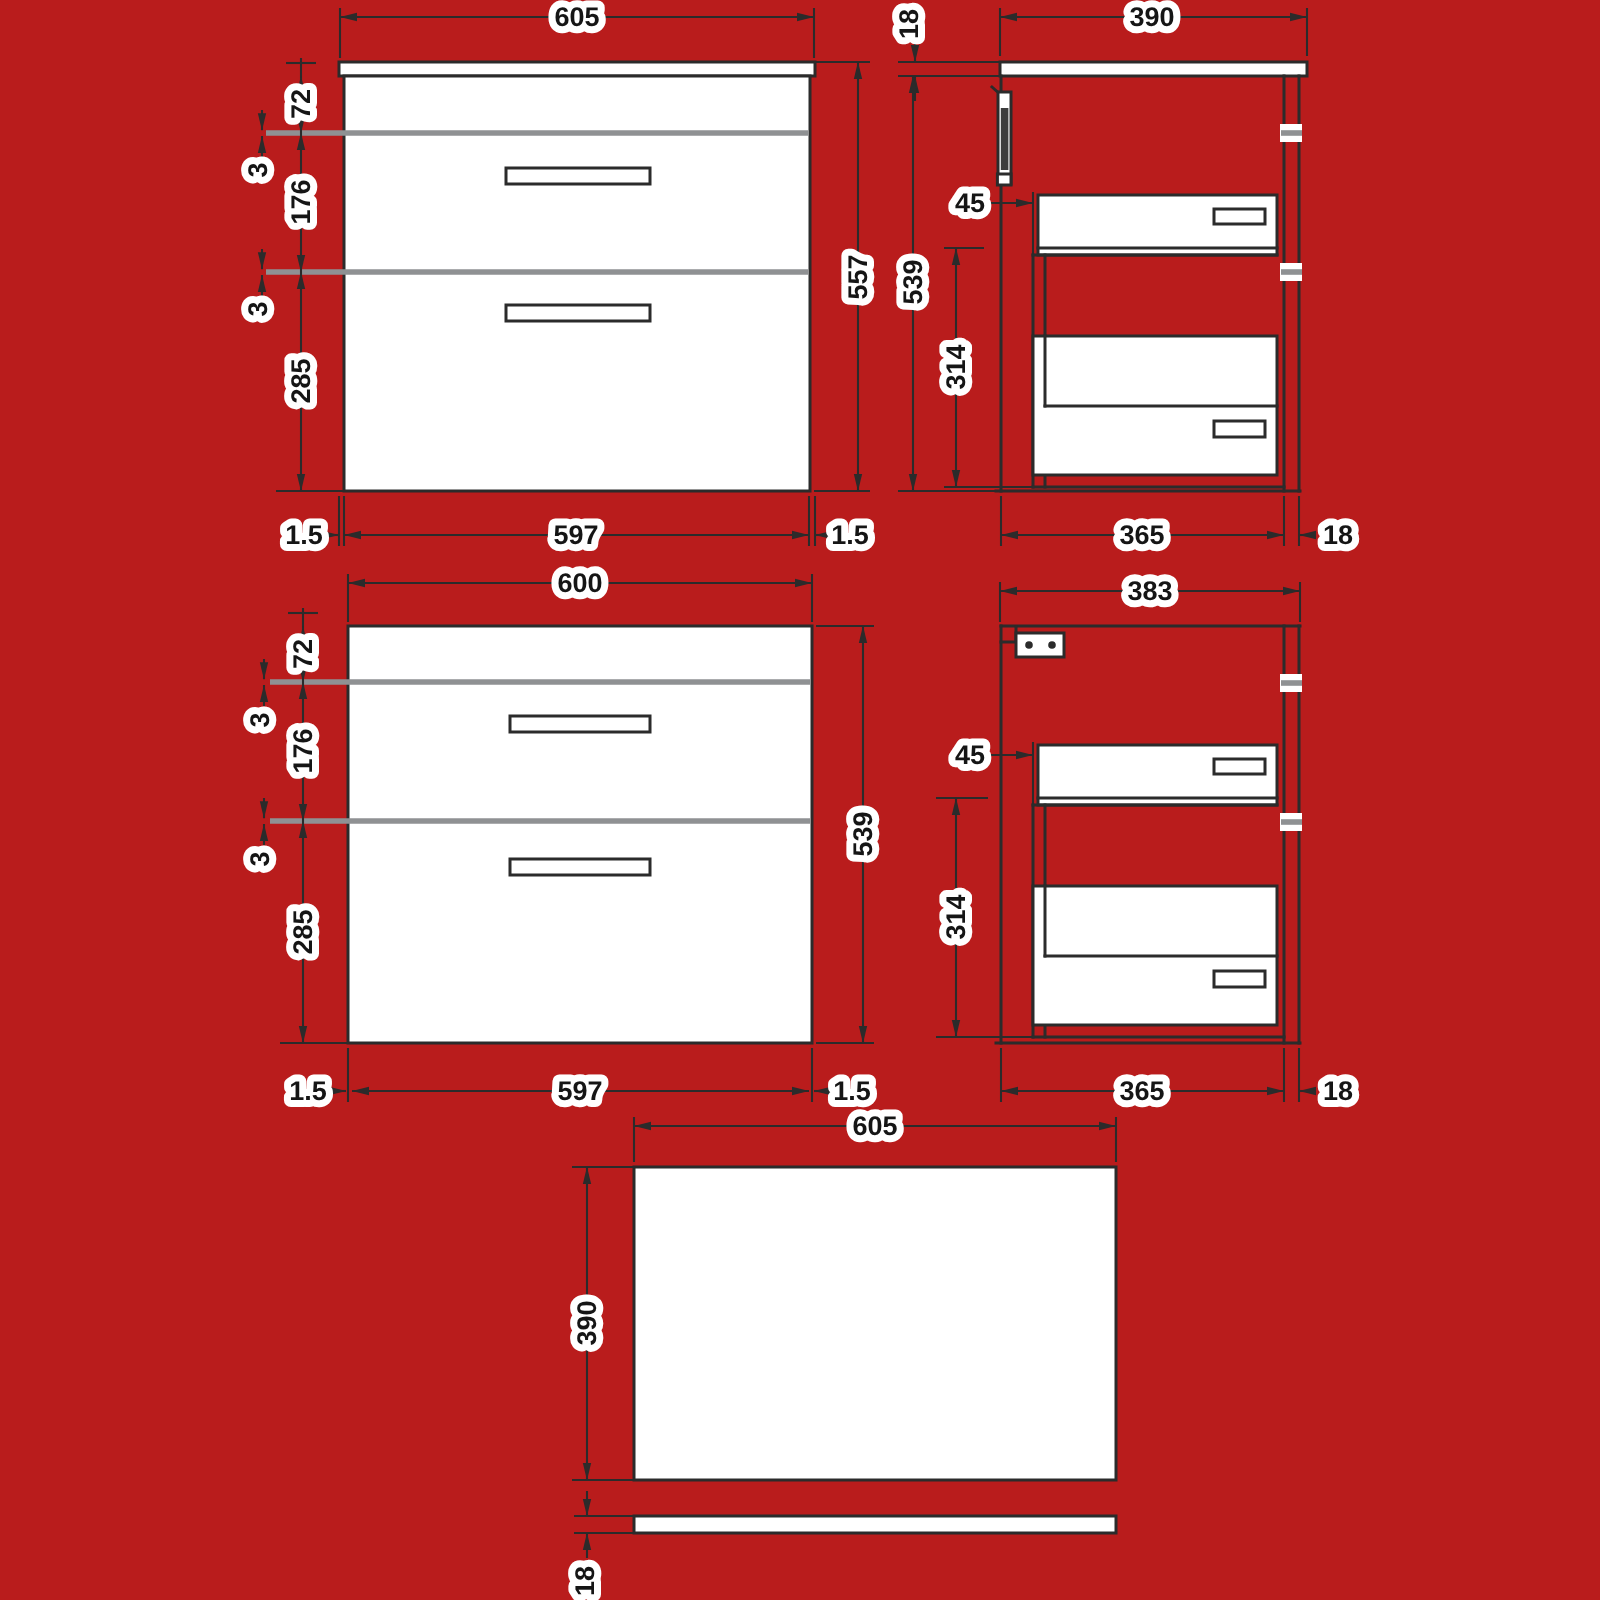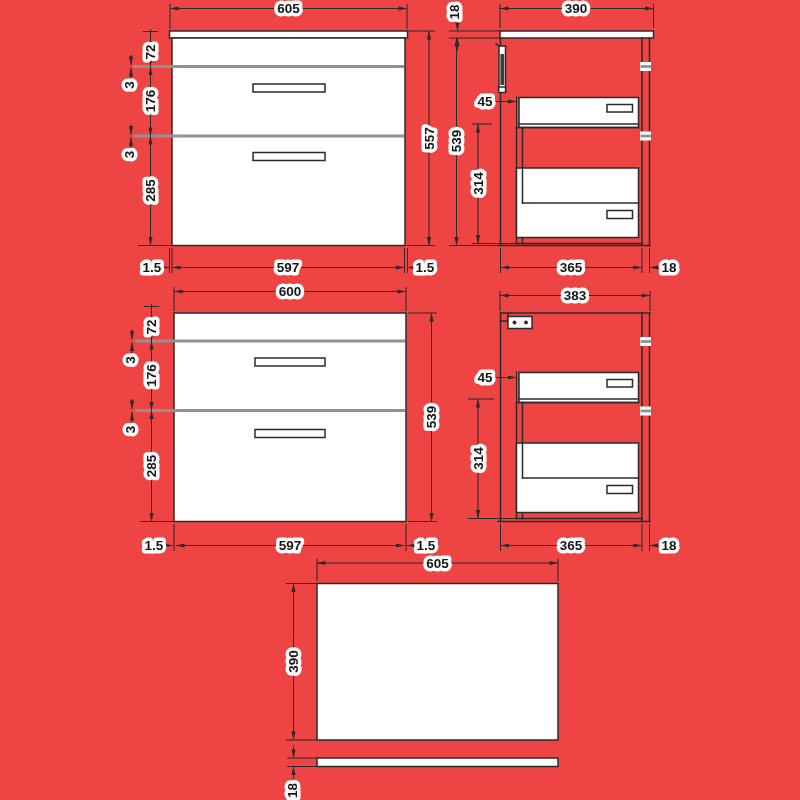--- a/index.html
+++ b/index.html
@@ -1,16 +1,16 @@
 <!DOCTYPE html>
 <html><head>
 <meta charset="utf-8">
 <style>
   html,body{margin:0;padding:0;background:#ffffff;}
-  #stage{width:800px;height:800px;background:#ef4444;position:relative;overflow:hidden;}
+  #stage{width:800px;height:800px;background:#b91c1c;position:relative;overflow:hidden;}
   svg{display:block;}
   .o  {stroke:#2b2b2b;stroke-width:1.5;fill:none;stroke-linecap:square;}
   .of {stroke:#2b2b2b;stroke-width:1.5;fill:#ffffff;}
   .d  {stroke:#2b2b2b;stroke-width:1.05;fill:none;stroke-linecap:butt;}
   .g  {stroke:#8f9193;stroke-width:2.8;fill:none;}
   .gap{fill:#ffffff;stroke:none;}
   .fillbar{fill:#3c3c3c;stroke:none;}
   .hole{fill:#2b2b2b;stroke:none;}
   text{
     font-family:"Liberation Sans", sans-serif;

